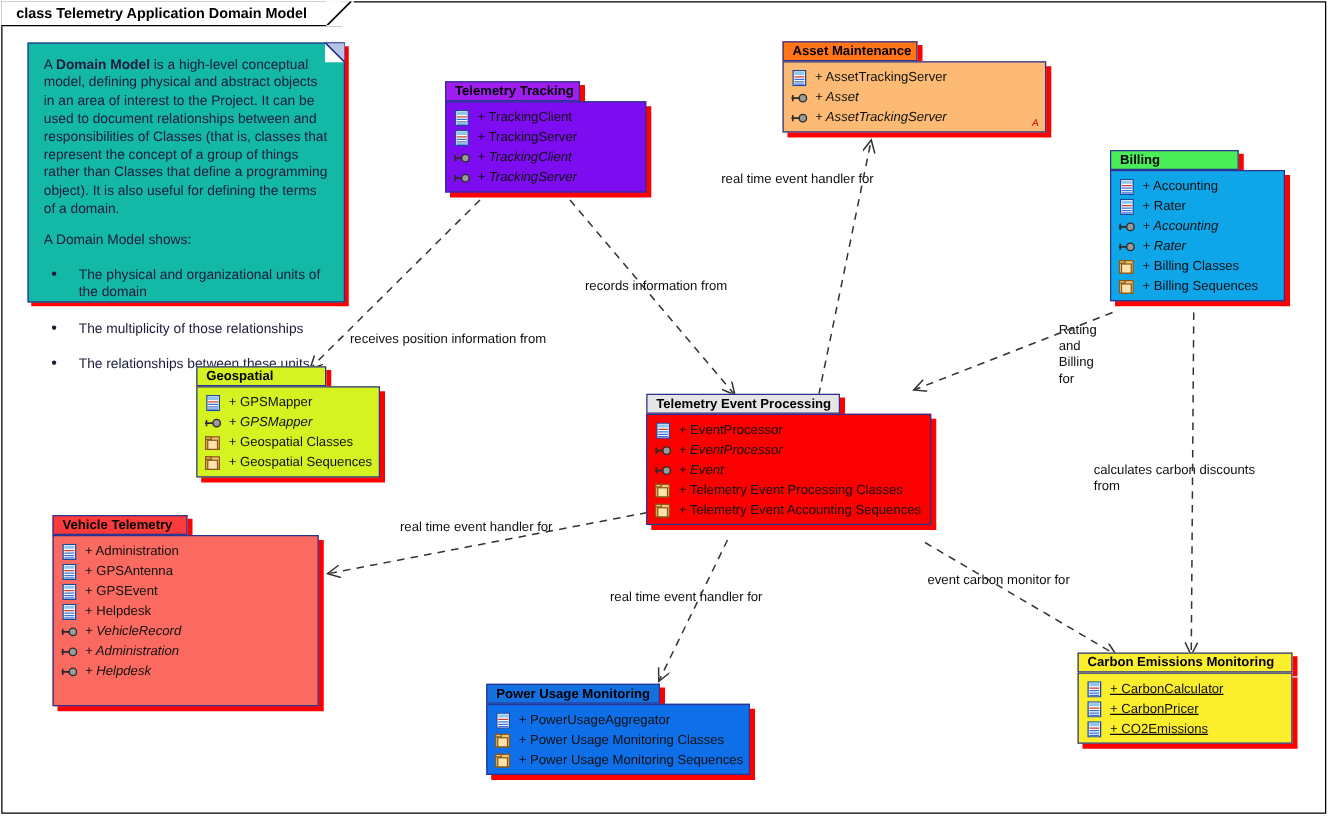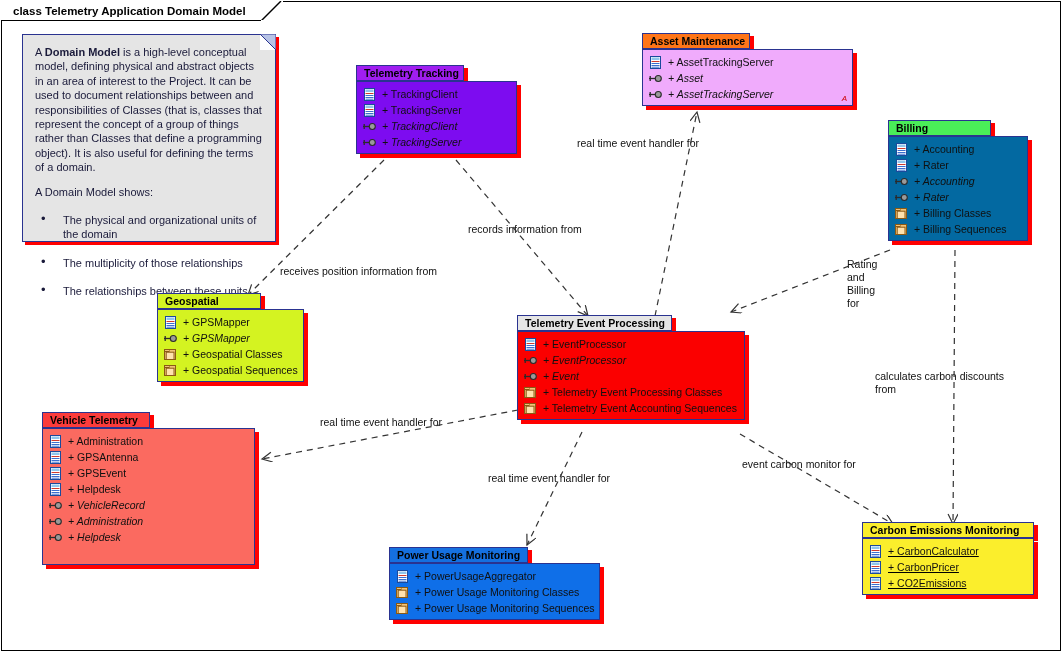--- a/index.html
+++ b/index.html
@@ -46,21 +46,21 @@
     height: 20px;
     width: 22px;
     background: #ffffff;
     overflow: hidden;
   }
   .frame-tab-slant svg { display: block; }
 
   
   .note {
     position: absolute;
-    background: #e5e5e5;
+    background: #14b8a6;
     border: 1px solid #2a3390;
     box-sizing: border-box;
     box-shadow: 3px 3px 0 0 #ff0000;
   }
   .note-fold {
     position: absolute;
     right: -1px; top: -1px;
     width: 16px; height: 16px;
   }
   .note-body {
@@ -291,26 +291,26 @@
                   <line x1="0" y1="6.5" x2="7" y2="6.5" stroke="#2b2b2b" stroke-width="1.3"></line>
                   <line x1="1.2" y1="4" x2="1.2" y2="9" stroke="#2b2b2b" stroke-width="1.3"></line>
                   <circle cx="9.3" cy="6.5" r="3" fill="#9a9a9a" stroke="#2b2b2b" stroke-width="1.1"></circle>
                 </svg>
               </span>
               <span class="lbl">+ TrackingServer</span>
             </div>
           </div>
         </div>
       </div>
-      <div class="pkg" style="left: 642px; top: 33px; width: 217px; height: 79px;">
+      <div class="pkg" style="left: 626px; top: 33px; width: 217px; height: 79px;">
         <div class="pkg-tab-shadow" style="left: 108px;"></div>
         <div class="pkg-tab" style="width: 108px; background: rgb(255, 117, 24);">
           <span>Asset Maintenance</span>
         </div>
-        <div class="pkg-body" style="top: 16px; width: 211px; height: 57px; background: #f0abfc;">
+        <div class="pkg-body" style="top: 16px; width: 211px; height: 57px; background: #fdba74;">
           <div class="pkg-items">
             <div class="pkg-item">
               <span class="ic">
                 <svg width="13" height="13" viewBox="0 0 13 13">
                   <rect x="1.5" y="0.5" width="10" height="12" fill="#ffffff" stroke="#1b4a9c" stroke-width="1"></rect>
                   <rect x="2.5" y="1.5" width="8" height="2.5" fill="#8fc6ec"></rect>
                   <line x1="2.5" y1="5.5" x2="10.5" y2="5.5" stroke="#cf3b2f" stroke-width="1"></line>
                   <line x1="2.5" y1="7.5" x2="10.5" y2="7.5" stroke="#3b6fcf" stroke-width="1"></line>
                   <line x1="2.5" y1="9.5" x2="10.5" y2="9.5" stroke="#3b6fcf" stroke-width="1"></line>
                   <line x1="2.5" y1="11.2" x2="10.5" y2="11.2" stroke="#3b6fcf" stroke-width="1"></line>
@@ -340,21 +340,21 @@
             </div>
           </div>
           <div class="pkg-marker">A</div>
         </div>
       </div>
       <div class="pkg" style="left: 888px; top: 120px; width: 146px; height: 127px;">
         <div class="pkg-tab-shadow" style="left: 103px;"></div>
         <div class="pkg-tab" style="width: 103px; background: rgb(74, 238, 88);">
           <span>Billing</span>
         </div>
-        <div class="pkg-body" style="top: 16px; width: 140px; height: 105px; background: #0369a1;">
+        <div class="pkg-body" style="top: 16px; width: 140px; height: 105px; background: #0ea5e9;">
           <div class="pkg-items">
             <div class="pkg-item">
               <span class="ic">
                 <svg width="13" height="13" viewBox="0 0 13 13">
                   <rect x="1.5" y="0.5" width="10" height="12" fill="#ffffff" stroke="#1b4a9c" stroke-width="1"></rect>
                   <rect x="2.5" y="1.5" width="8" height="2.5" fill="#8fc6ec"></rect>
                   <line x1="2.5" y1="5.5" x2="10.5" y2="5.5" stroke="#cf3b2f" stroke-width="1"></line>
                   <line x1="2.5" y1="7.5" x2="10.5" y2="7.5" stroke="#3b6fcf" stroke-width="1"></line>
                   <line x1="2.5" y1="9.5" x2="10.5" y2="9.5" stroke="#3b6fcf" stroke-width="1"></line>
                   <line x1="2.5" y1="11.2" x2="10.5" y2="11.2" stroke="#3b6fcf" stroke-width="1"></line>

